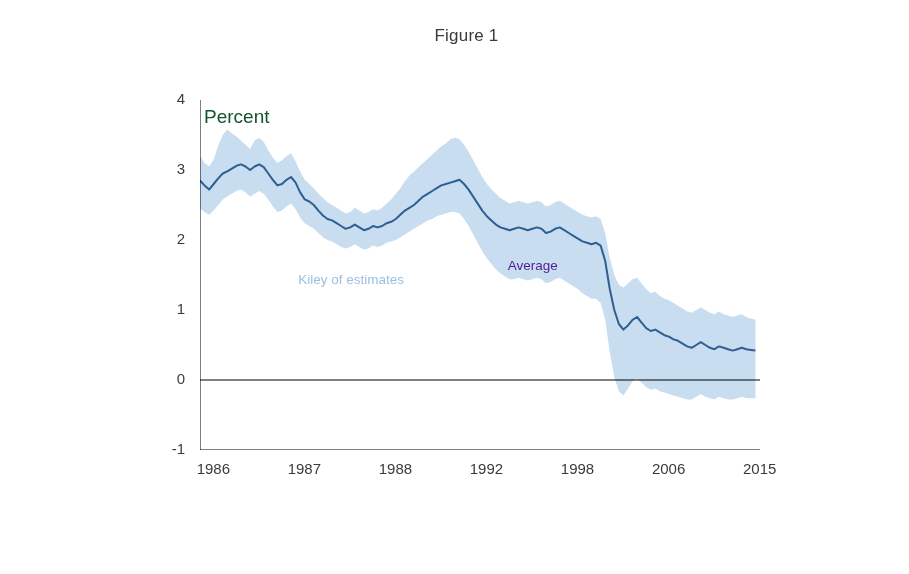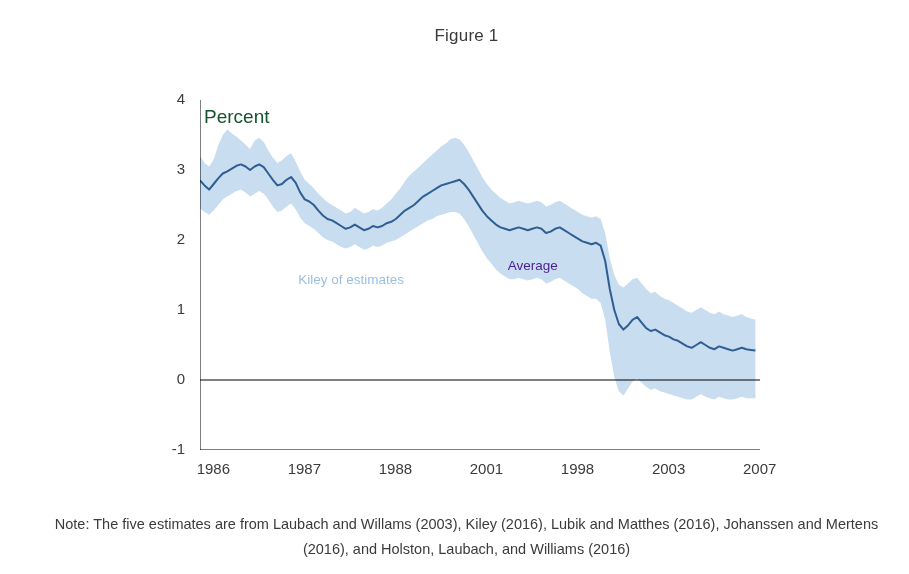--- a/index.html
+++ b/index.html
@@ -122,23 +122,22 @@
         <div class="ytick-label" style="left: -45px; top: 270px;">0</div>
         <div class="ytick-label" style="left: -45px; top: 200px;">1</div>
         <div class="ytick-label" style="left: -45px; top: 130px;">2</div>
         <div class="ytick-label" style="left: -45px; top: 60px;">3</div>
         <div class="ytick-label" style="left: -45px; top: -10px;">4</div>
       </div>
     <div id="xtick-container">
         <div class="xtick-label" style="left: -30px; top: 360px;">1986</div>
         <div class="xtick-label" style="left: 61.0569px; top: 360px;">1987</div>
         <div class="xtick-label" style="left: 152.114px; top: 360px;">1988</div>
-        <div class="xtick-label" style="left: 243.171px; top: 360px;">2001</div>
+        <div class="xtick-label" style="left: 243.171px; top: 360px;">1992</div>
         <div class="xtick-label" style="left: 334.228px; top: 360px;">1998</div>
-        <div class="xtick-label" style="left: 425.285px; top: 360px;">2003</div>
-        <div class="xtick-label" style="left: 516.341px; top: 360px;">2007</div>
+        <div class="xtick-label" style="left: 425.285px; top: 360px;">2006</div>
+        <div class="xtick-label" style="left: 516.341px; top: 360px;">2015</div>
       </div>
     <div class="series-annot" id="annot-range" style="left: 98.3415px; top: 171.6px; color: rgb(156, 192, 224);">Kiley of estimates</div>
     <div class="series-annot" id="annot-average" style="left: 307.772px; top: 157.6px; color: #4c1d95;">Average</div>
   </div>
 
-  <div id="figure-note">Note: The five estimates are from Laubach and Willams (2003), Kiley (2016), Lubik and Matthes (2016), Johanssen and Mertens (2016), and Holston, Laubach, and Williams (2016)</div>
 </div>
 
 </body></html>

